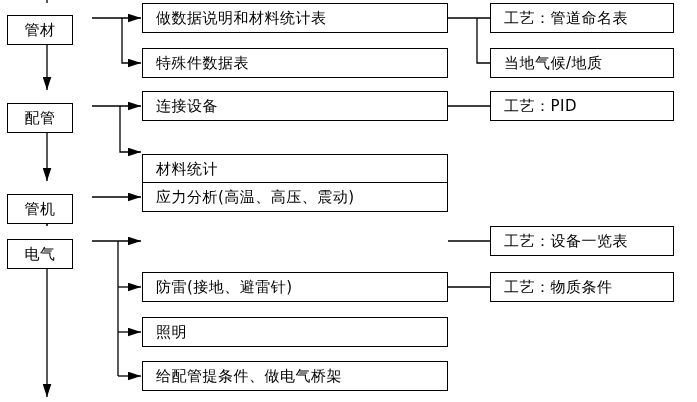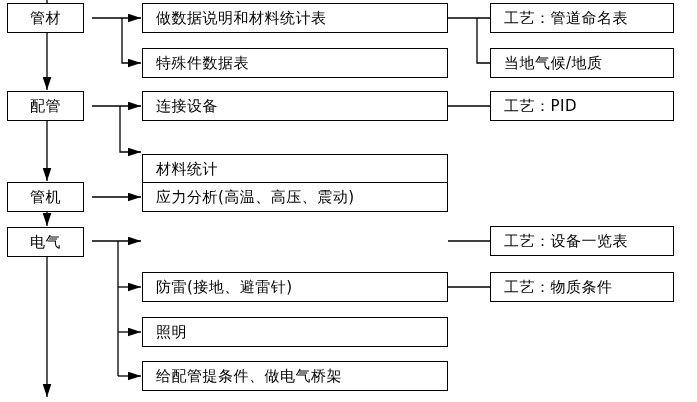--- a/index.html
+++ b/index.html
@@ -31,22 +31,23 @@
     height: 30px;
     display: flex;
     align-items: center;
     font-size: 15px;
     line-height: 1;
     white-space: nowrap;
     letter-spacing: 0.5px;
   }
   .node.left-col {
     left: 7px;
-    width: 77px;
+    width: 66px;
     justify-content: center;
+    margin-top: 12px;
   }
   .node.mid-col {
     left: 142px;
     width: 306px;
     padding-left: 13px;
   }
   .node.right-col {
     left: 490px;
     width: 184px;
     padding-left: 13px;

